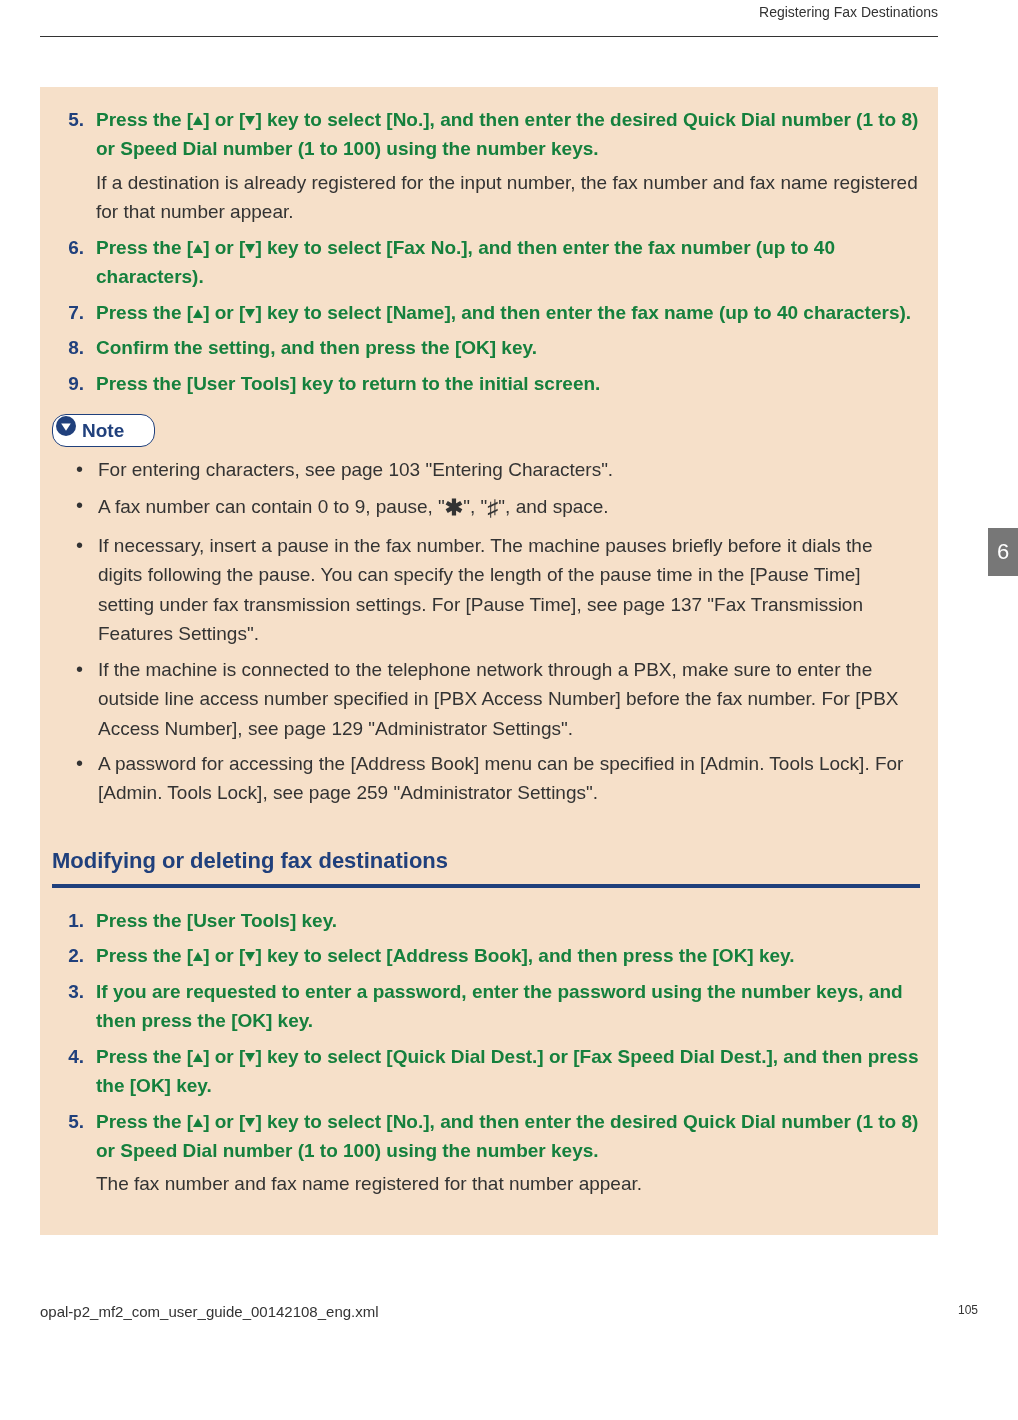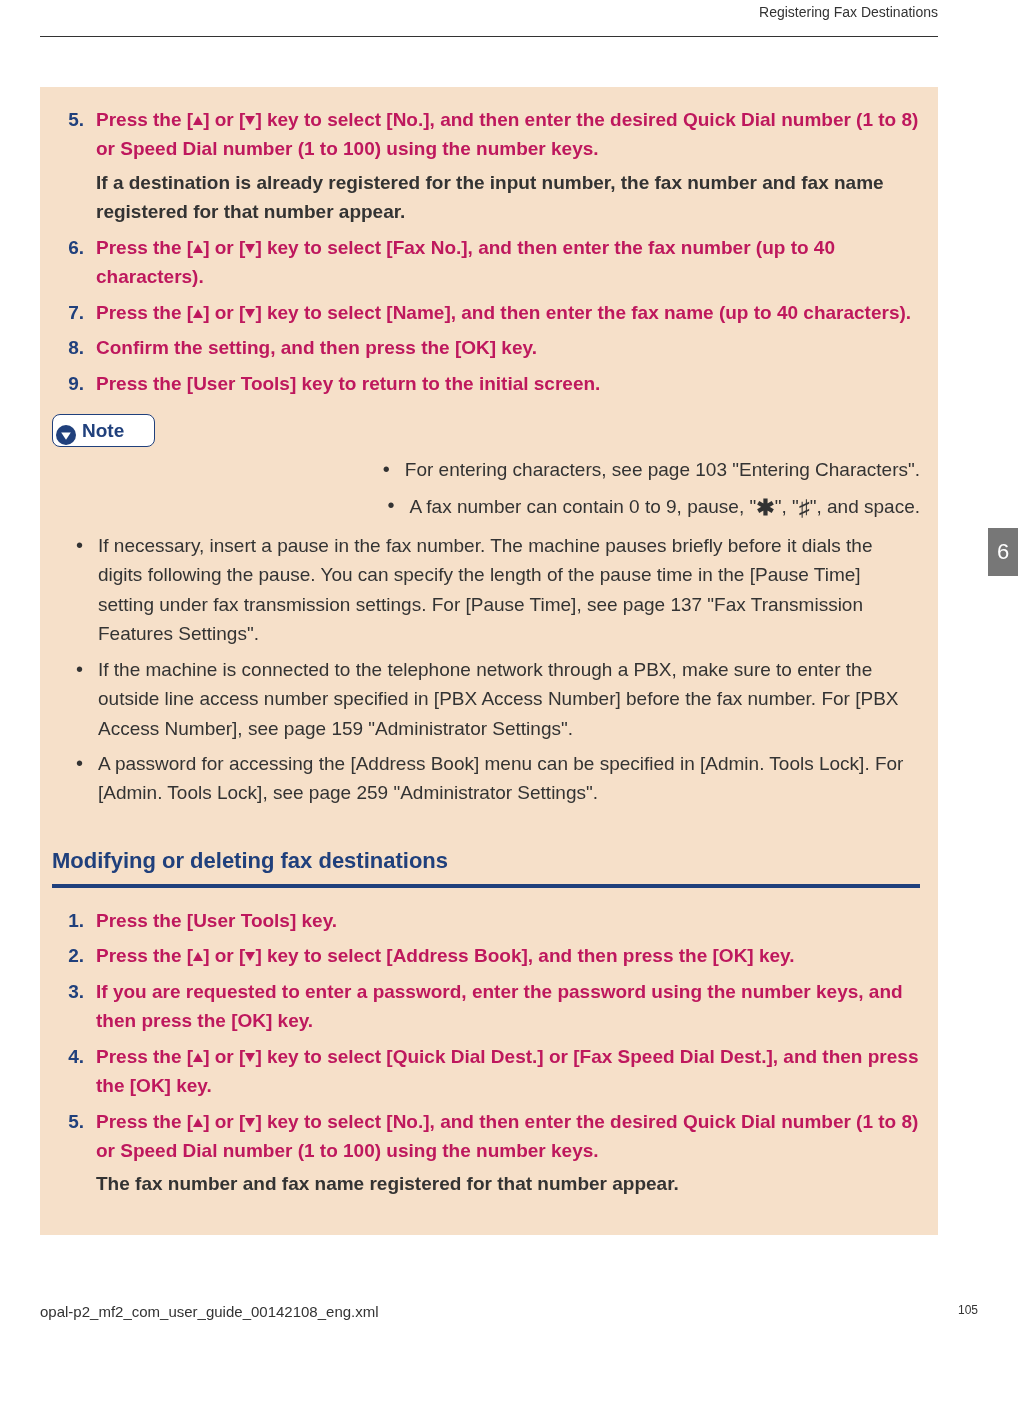--- a/index.html
+++ b/index.html
@@ -43,54 +43,53 @@
   }
   .num {
     width: 44px;
     flex-shrink: 0;
     text-align: right;
     padding-right: 12px;
     font-weight: bold;
     color: #20407c;
   }
   .body { flex: 1; }
-  .step-bold { font-weight: bold; color: #be185d; }
-  .sub { color: #333; font-weight: bold; margin-top: 4px; }
+  .step-bold { font-weight: bold; color: #15803d; }
+  .sub { color: #333; font-weight: normal; margin-top: 4px; }
   .tri-up, .tri-down {
     display: inline-block;
     width: 0; height: 0;
     vertical-align: 1px;
   }
   .tri-up { border-left: 5px solid transparent; border-right: 5px solid transparent; border-bottom: 9px solid currentColor; }
   .tri-down { border-left: 5px solid transparent; border-right: 5px solid transparent; border-top: 9px solid currentColor; }
   .note-badge {
     display: inline-flex;
-    align-items: flex-end;
+    align-items: flex-start;
     border: 1.5px solid #20407c;
-    border-radius: 8px;
+    border-radius: 14px;
     padding: 1px 30px 1px 3px;
     color: #20407c;
     font-weight: bold;
     font-size: 19px;
     margin: 10px 0 8px 0;
     background: #fff;
   }
   .note-badge .cir {
     width: 20px; height: 20px; border-radius: 50%;
     background: #20407c;
     display: inline-flex; align-items: center; justify-content: center;
     margin-right: 6px;
   }
   .note-badge .cir svg { width: 12px; height: 12px; fill: #fff; }
   ul.notes { list-style: none; margin-left: 24px; }
   ul.notes > li {
     display: flex;
     margin-bottom: 6px;
     color: #333;
-    justify-content: flex-end;
   }
   ul.notes > li::before {
     content: "•";
     width: 22px;
     flex-shrink: 0;
     font-size: 20px;
     line-height: 1.4;
   }
   .glyph {
     display: inline-block;
@@ -213,21 +212,21 @@
         </li>
       <li>
           <span>
         <span>A fax number can contain 0 to 9, pause, "</span><span class="glyph">✱</span><span>", "</span><span class="glyph">♯</span><span>", and space.</span>
       </span>
         </li>
       <li>
           <span>If necessary, insert a pause in the fax number. The machine pauses briefly before it dials the digits following the pause. You can specify the length of the pause time in the [Pause Time] setting under fax transmission settings. For [Pause Time], see page 137 "Fax Transmission Features Settings".</span>
         </li>
       <li>
-          <span>If the machine is connected to the telephone network through a PBX, make sure to enter the outside line access number specified in [PBX Access Number] before the fax number. For [PBX Access Number], see page 159 "Administrator Settings".</span>
+          <span>If the machine is connected to the telephone network through a PBX, make sure to enter the outside line access number specified in [PBX Access Number] before the fax number. For [PBX Access Number], see page 129 "Administrator Settings".</span>
         </li>
       <li>
           <span>A password for accessing the [Address Book] menu can be specified in [Admin. Tools Lock]. For [Admin. Tools Lock], see page 259 "Administrator Settings".</span>
         </li>
     </ul>
 
     <div class="section-h">Modifying or deleting fax destinations</div>
     <div class="sec-rule"></div>
 
     <ol class="main">

